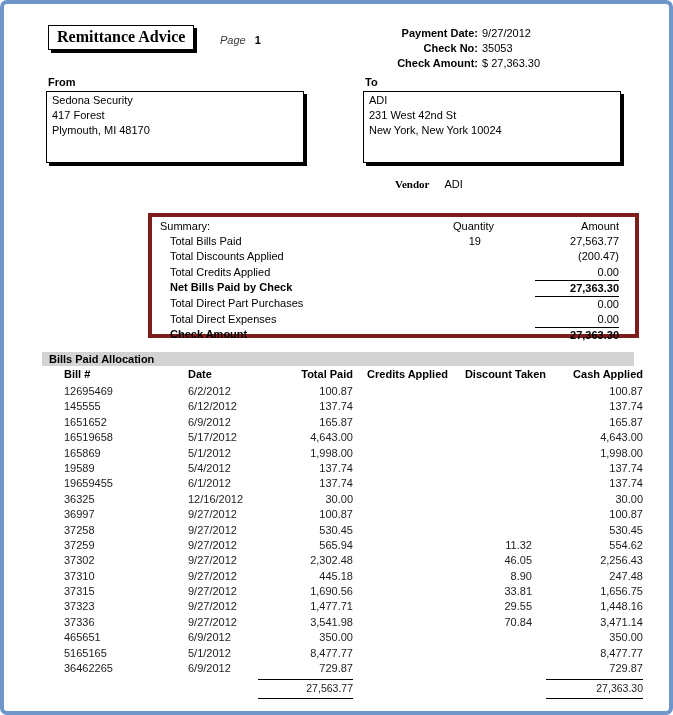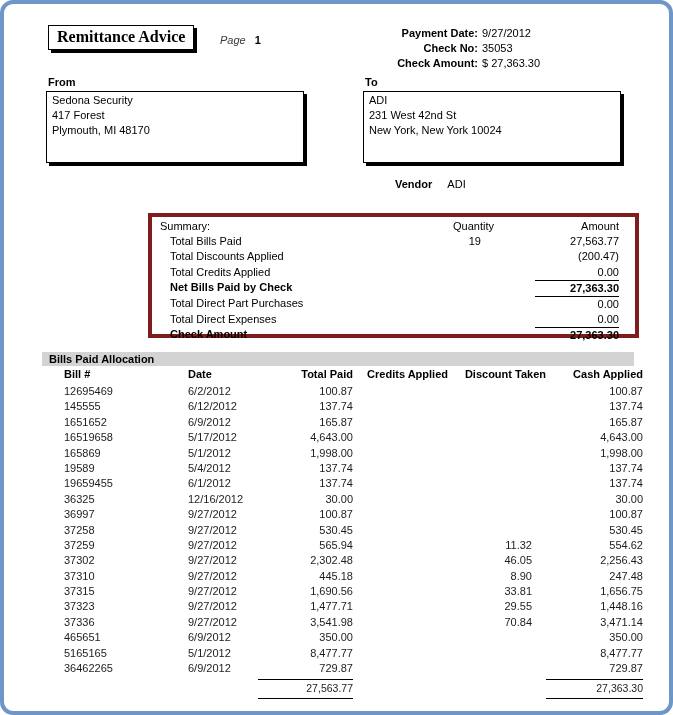--- a/index.html
+++ b/index.html
@@ -1,21 +1,21 @@
 <!DOCTYPE html>
 <html><head>
 <meta charset="utf-8">
 <style>
   html,body{margin:0;padding:0;background:#fff;}
   .page{
     position:relative;
     width:673px;height:715px;
     box-sizing:border-box;
     border:4px solid #6e96c8;
-    border-radius:13px;
+    border-radius:7px;
     background:#fff;
     font-family:"Liberation Sans", sans-serif;
     font-size:11px;color:#000;
     overflow:hidden;
   }
   .abs{position:absolute;}
 
   
   .title-box{
     left:44px;top:21px;
@@ -46,21 +46,21 @@
     box-shadow:3px 3px 0 #000;
     padding:1px 5px;
     line-height:15px;
     background:#fff;
     box-sizing:border-box;
   }
   .from-box{left:42px;}
   .to-box{left:359px;}
 
   .vendor-line{left:391px;top:174px;}
-  .vendor-line .vlabel{font-weight:bold;}
+  .vendor-line .vlabel{font-weight:bold;font-family:Liberation Serif, serif;}
   .vendor-line .vvalue{margin-left:12px;}
 
   
   .summary-box{
     left:144px;top:209px;width:491px;height:125px;
     border:4px solid #7f1d1d;box-sizing:border-box;
     padding:2px 16px 0 0;
   }
   .srow{display:flex;line-height:15.2px;}
   .slabel{flex:1;padding-left:18px;}

